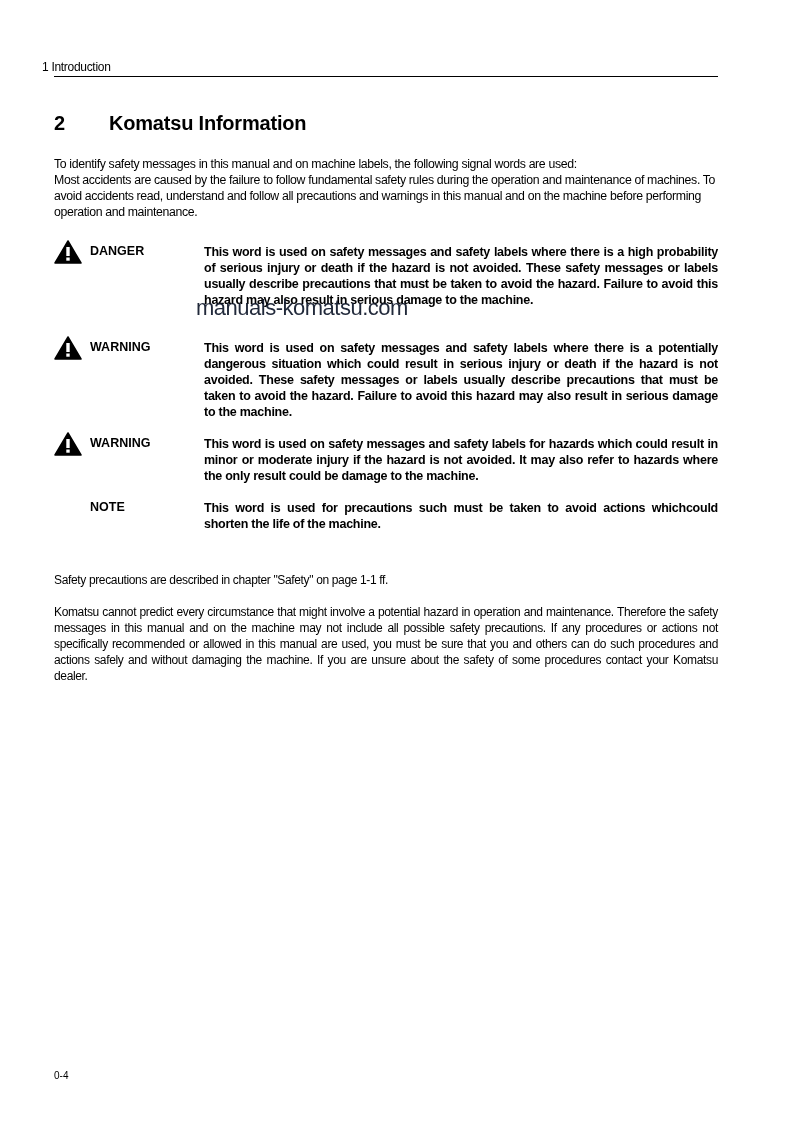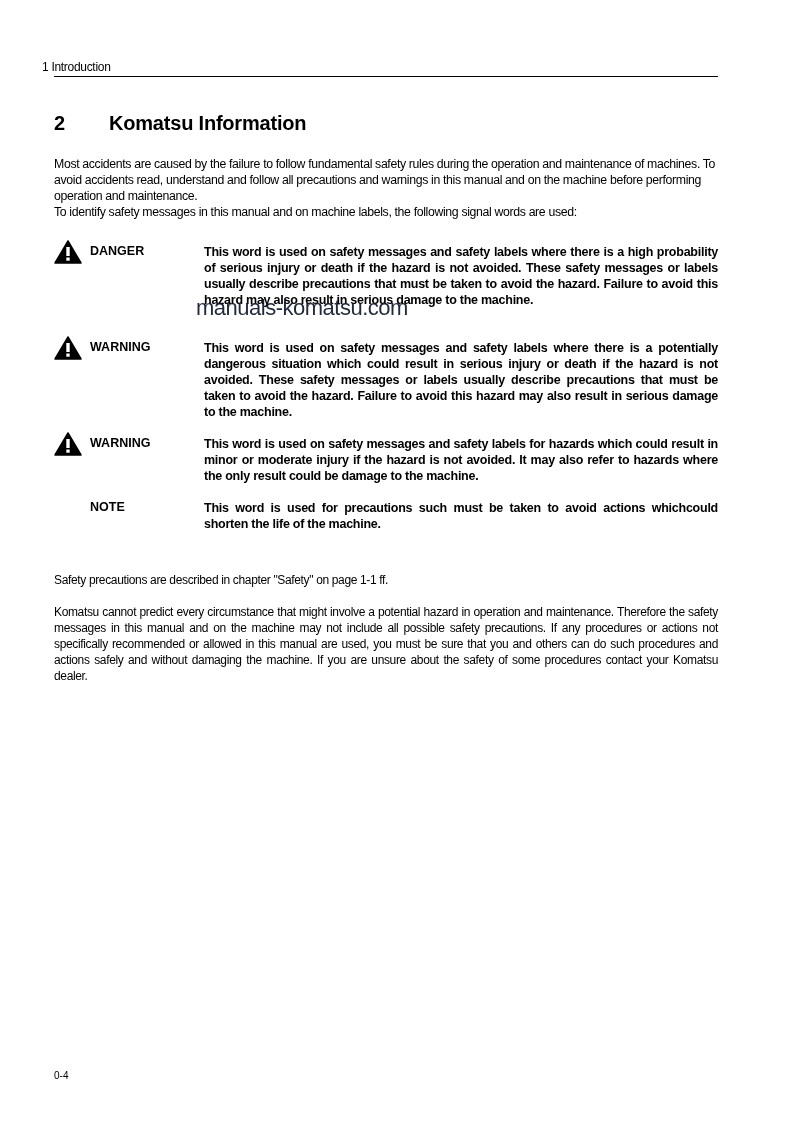--- a/index.html
+++ b/index.html
@@ -31,22 +31,22 @@
 <div>
   <div class="header-text">1 Introduction</div>
   <div class="header-rule"></div>
 </div>
 
 <div class="title">
   <span class="num">2</span><span>Komatsu Information</span>
 </div>
 
 <div class="intro">
+  <p>To identify safety messages in this manual and on machine labels, the following signal words are used:</p>
   <p>Most accidents are caused by the failure to follow fundamental safety rules during the operation and maintenance of machines. To avoid accidents read, understand and follow all precautions and warnings in this manual and on the machine before performing operation and maintenance.</p>
-  <p>To identify safety messages in this manual and on machine labels, the following signal words are used:</p>
 </div>
 
 <div class="signal sig-danger">
   <svg class="icon" viewBox="0 0 28 24">
     <path d="M14 1 L27 23 L1 23 Z" fill="#000" stroke="#000" stroke-linejoin="round" stroke-width="1.5"></path>
     <rect x="12.3" y="7" width="3.4" height="9" fill="#fff"></rect>
     <rect x="12.3" y="17.5" width="3.4" height="3.2" fill="#fff"></rect>
   </svg>
   <div class="word">DANGER</div>
   <div class="desc">This word is used on safety messages and safety labels where there is a high probability of serious injury or death if the hazard is not avoided. These safety messages or labels usually describe precautions that must be taken to avoid the hazard. Failure to avoid this hazard may also result in serious damage to the machine.</div>

